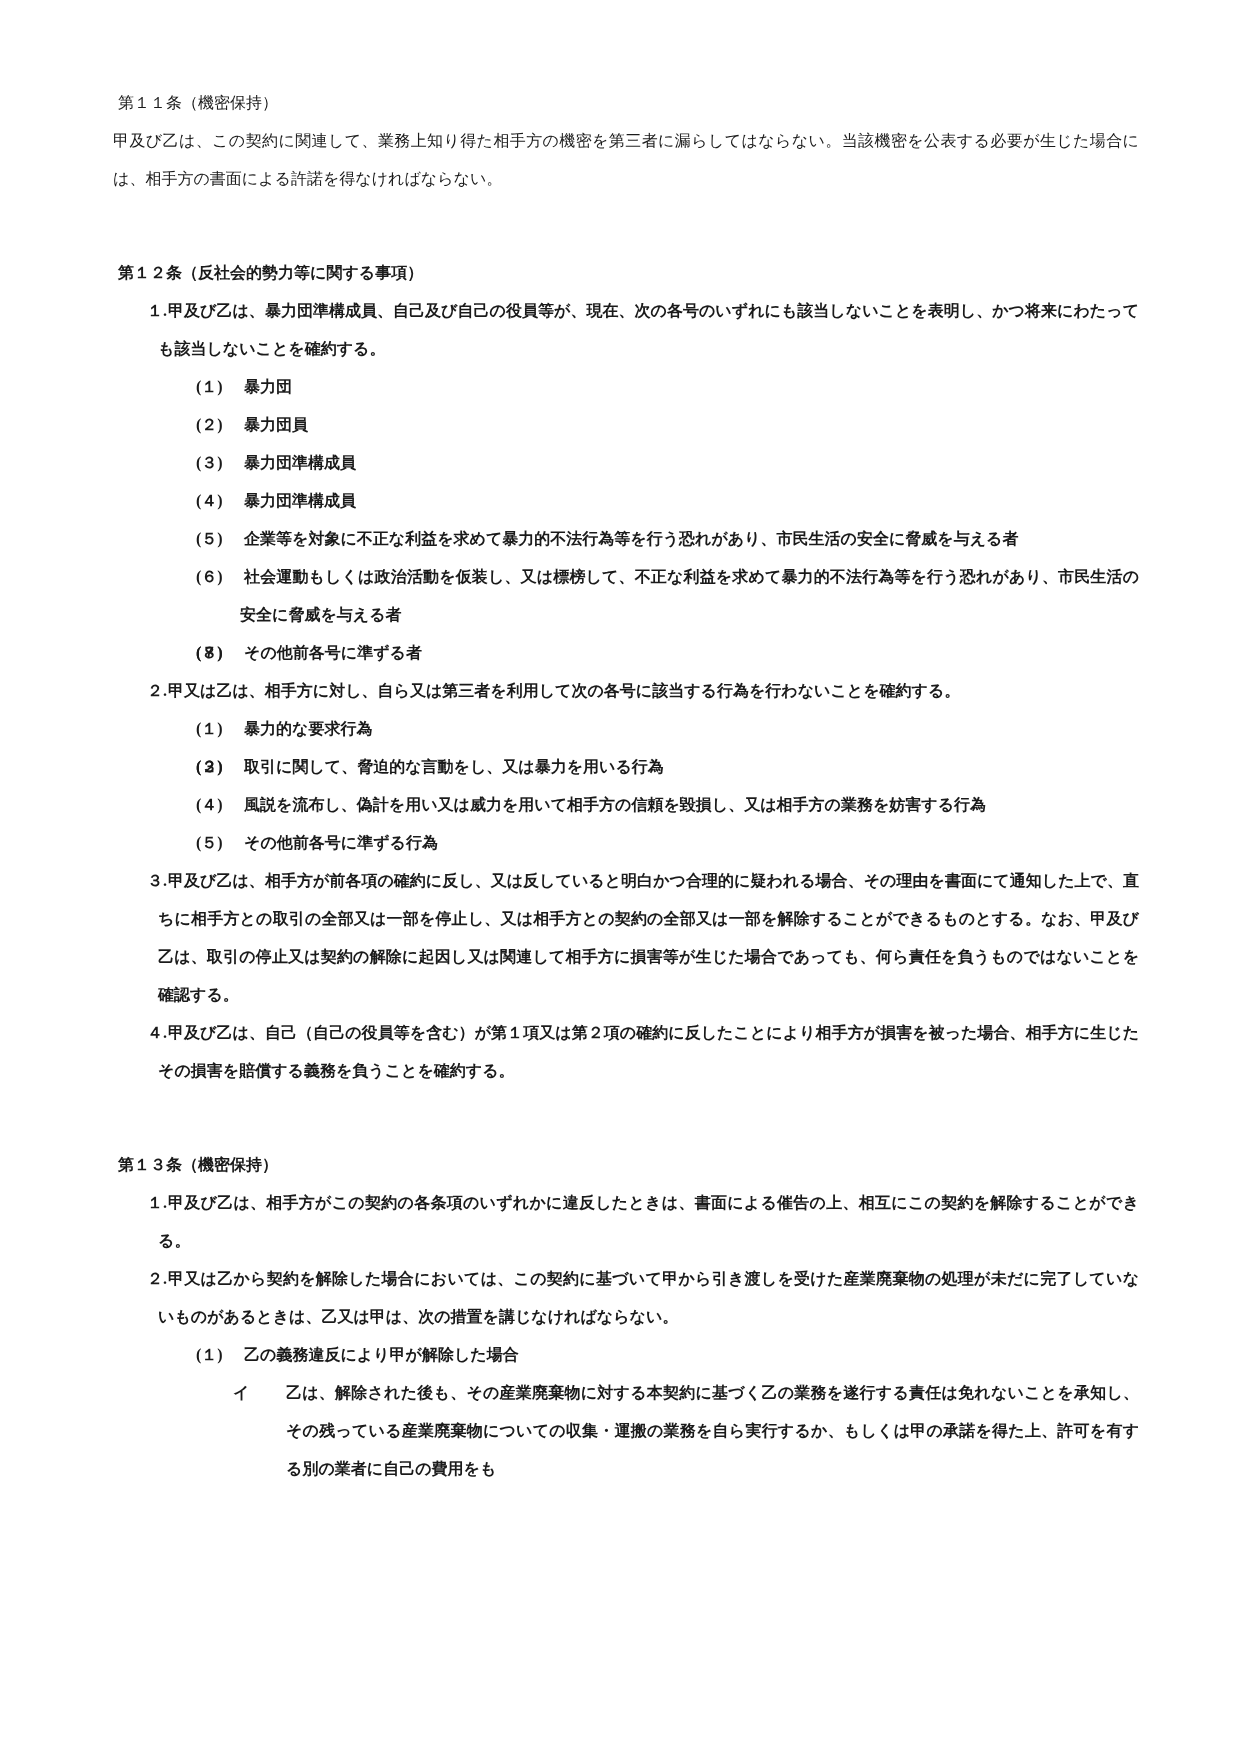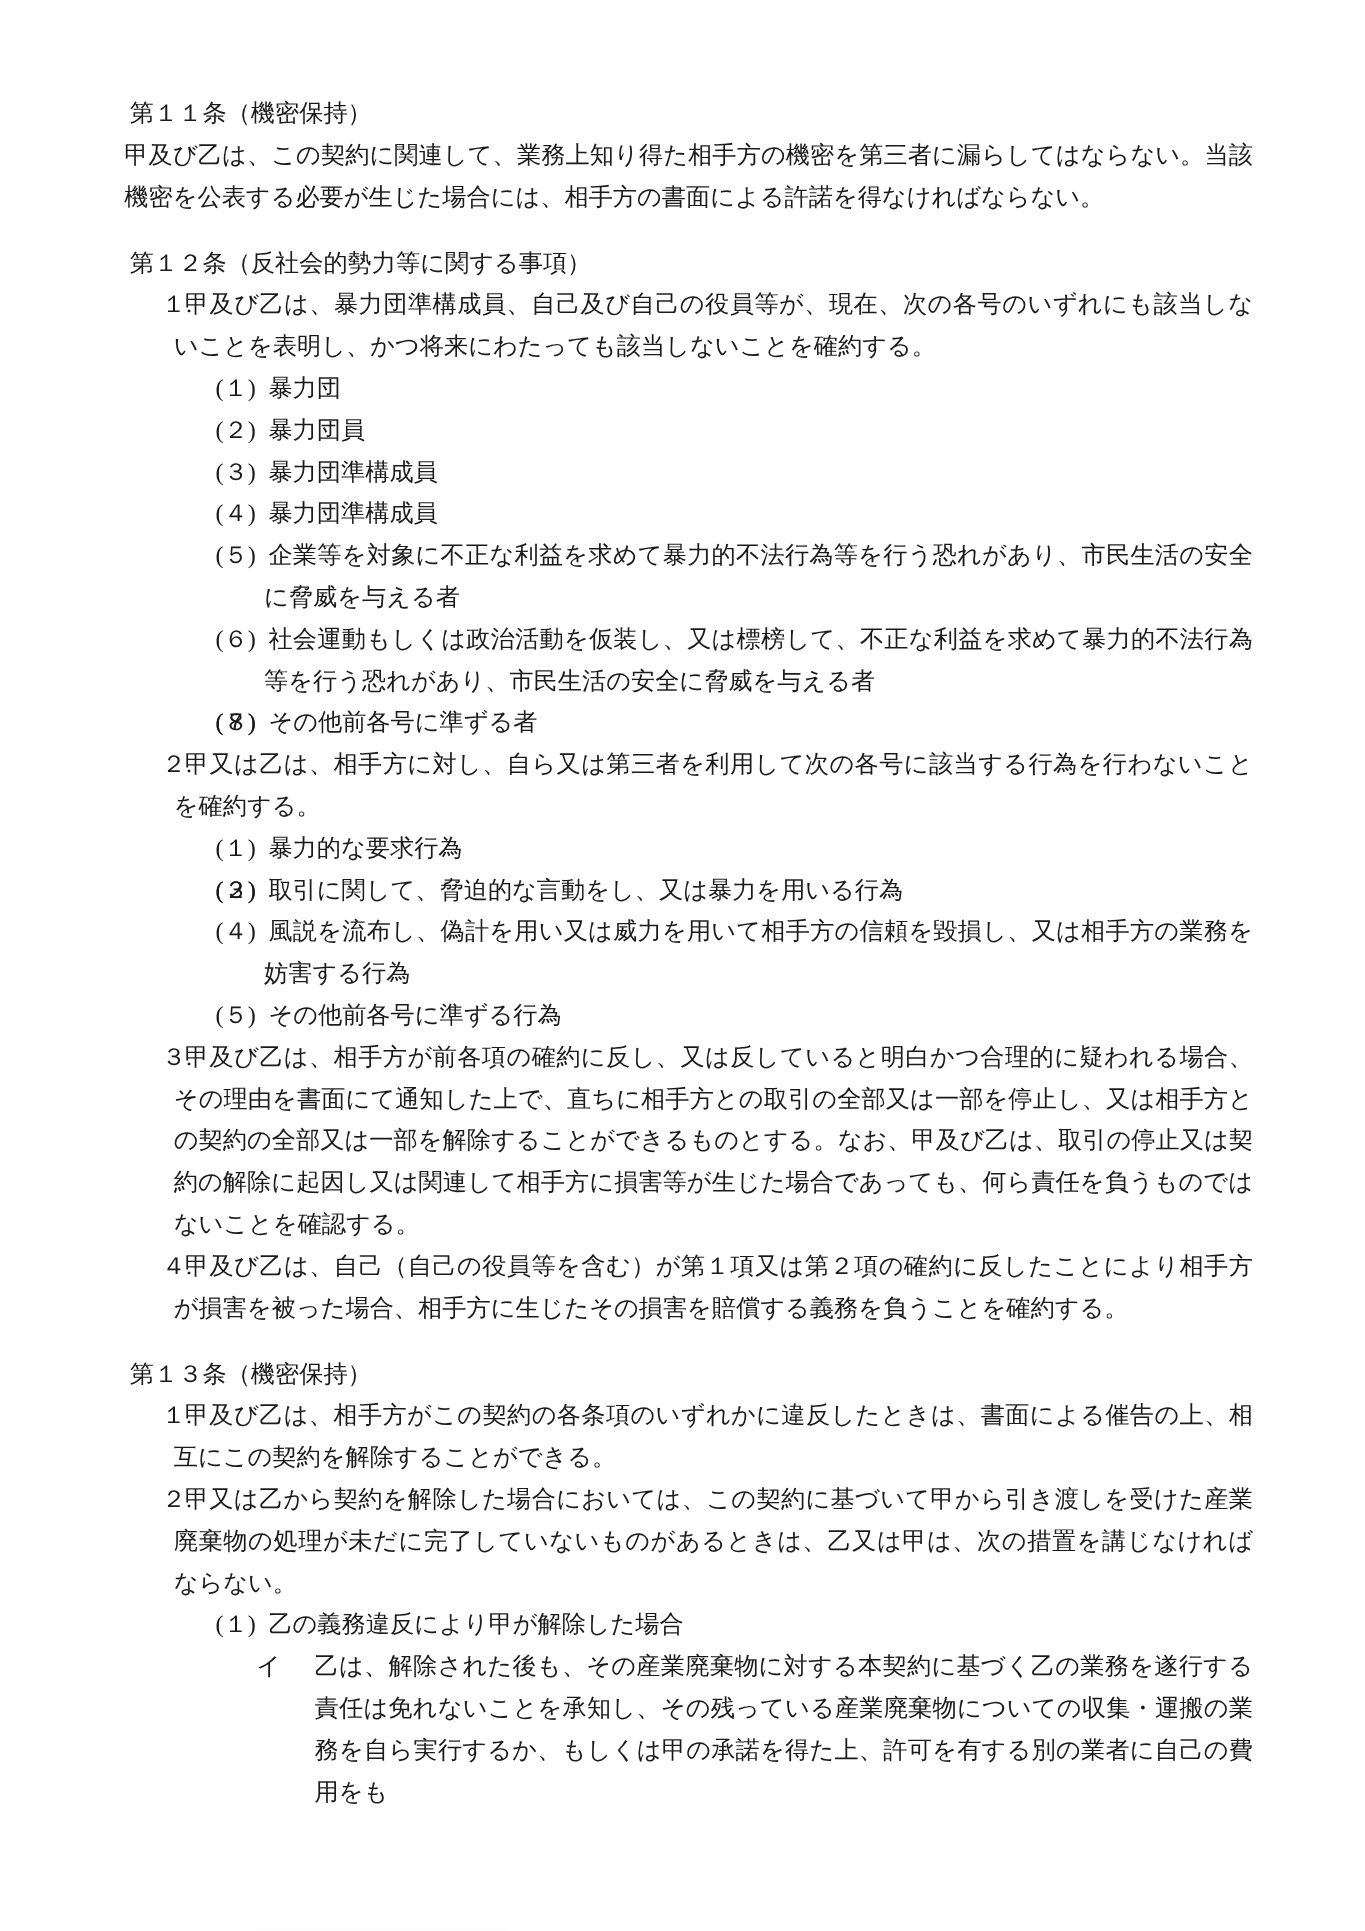--- a/index.html
+++ b/index.html
@@ -14,27 +14,27 @@
   }
   .page {
     position: relative;
     width: 1241px;
     height: 1755px;
     background: #ffffff;
     color: #1a1a1a;
     overflow: hidden;
     box-sizing: border-box;
     padding: 84px 102px 0 0;
-    font-size: 22px;
+    font-size: 16px;
     line-height: 38px;
     text-align: justify;
     line-break: strict;
     overflow-wrap: normal;
   }
-  .article + .article { margin-top: 22px; }
+  .article + .article { margin-top: 56px; font-weight: bold; }
 
   .article-heading {
     padding-left: 118px;
     white-space: nowrap;
   }
   .body-para {
     padding-left: 113px;
   }
   .li {
     position: relative;

